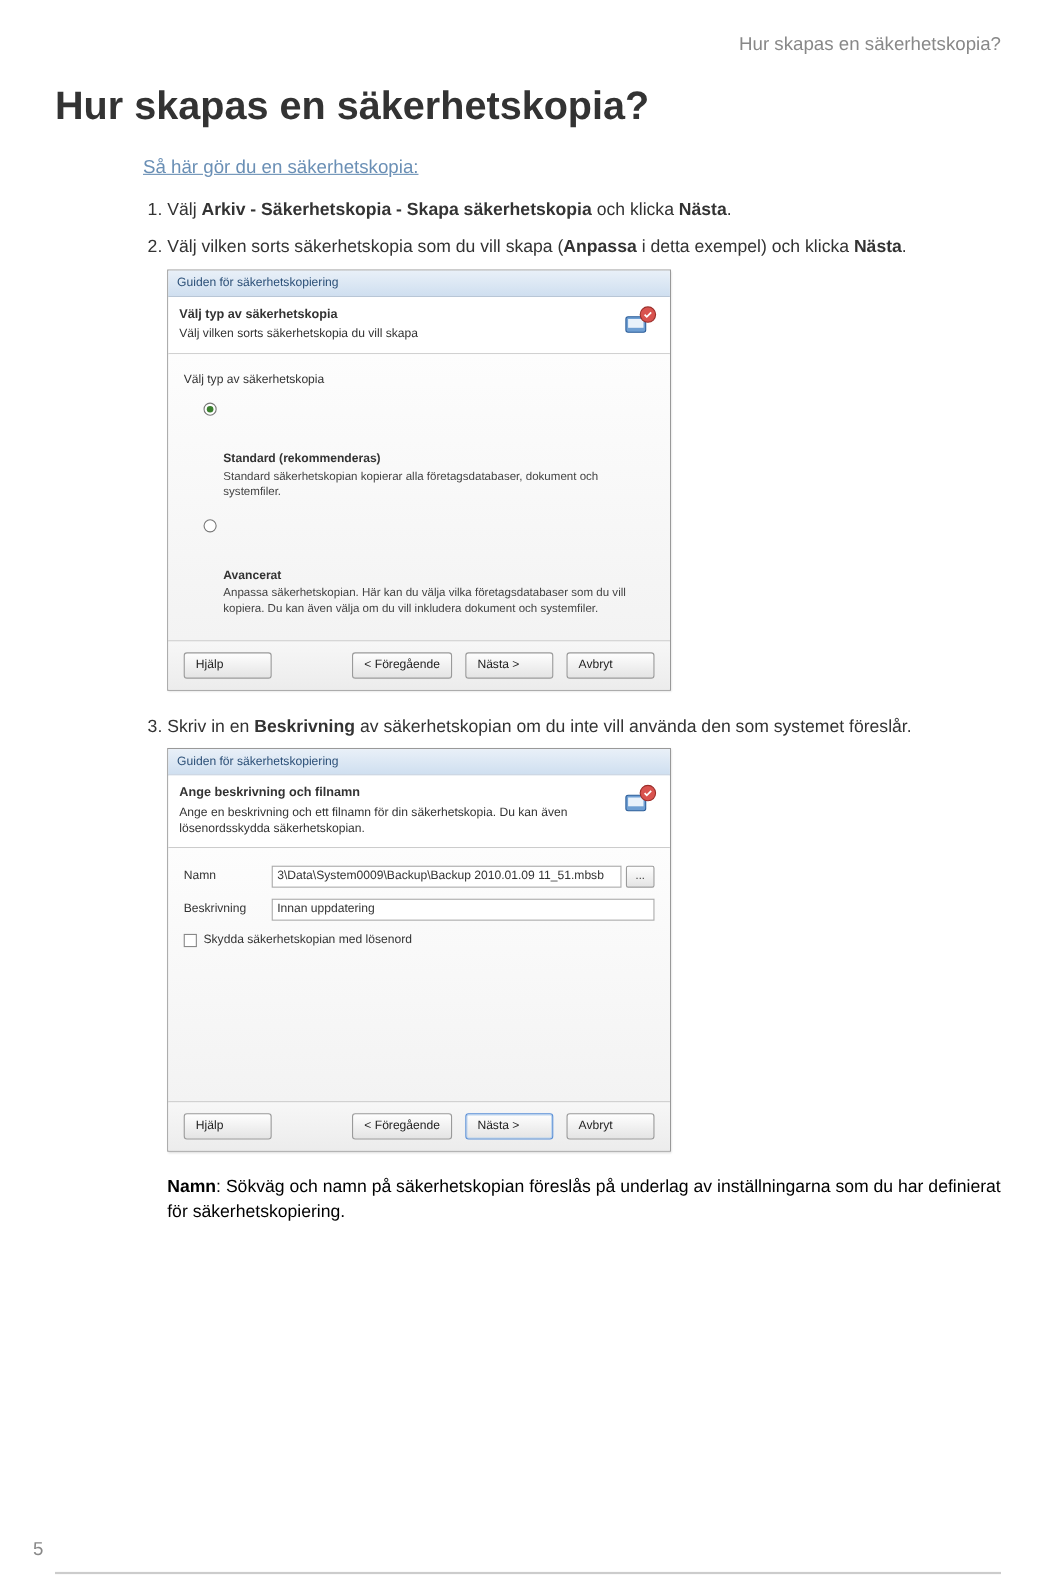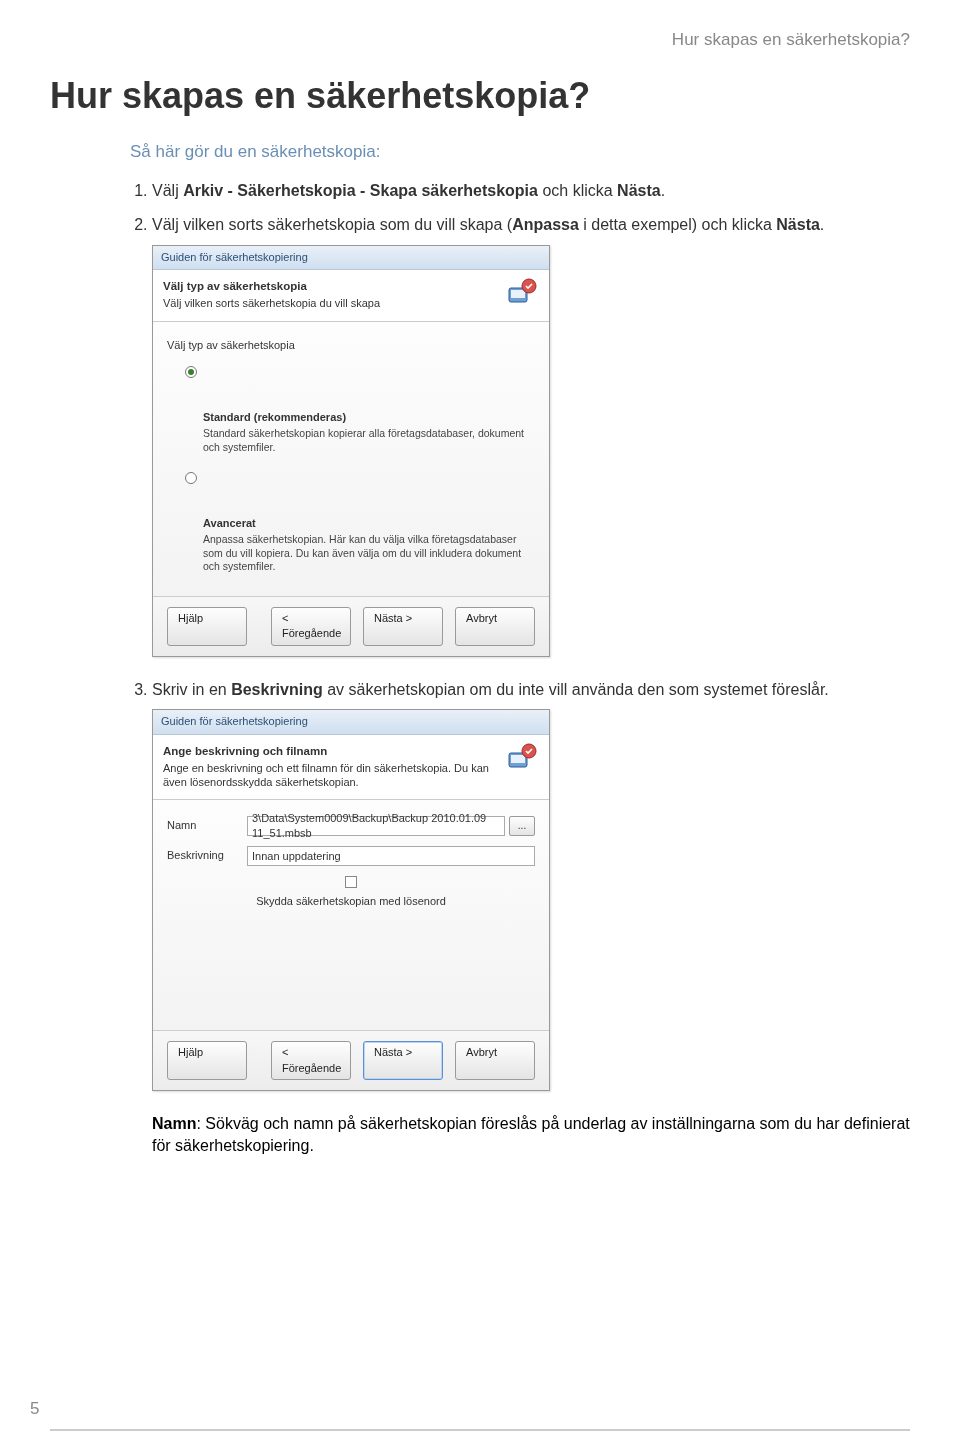--- a/index.html
+++ b/index.html
@@ -26,33 +26,34 @@
     color: #333;
     margin: 0 0 25px 0;
   }
   .content {
     padding-left: 80px;
   }
   .intro {
     color: #6a8fb5;
     font-size: 17px;
     margin: 0 0 18px 0;
+    text-decoration: underline;
   }
   ol {
     margin: 0;
     padding-left: 22px;
     color: #333;
     font-size: 16px;
   }
   ol li { margin-bottom: 12px; line-height: 1.4; }
   .b { font-weight: bold; }
 
   
   .dialog {
-    width: 398px;
+    width: 458px;
     border: 1px solid #999;
     margin: 8px 0 22px 0;
     font-size: 11px;
     color: #333;
     background: #fff;
     box-shadow: 1px 1px 2px rgba(0,0,0,0.15);
   }
   .dlg-title {
     background: linear-gradient(#e9f0f8,#cfdff0);
     color: #2b4f77;
@@ -128,21 +129,21 @@
     background: #fff; font-size: 11px; padding: 2px 4px;
     display: flex; align-items: center;
   }
   .browse-btn {
     width: 26px; height: 20px; border: 1px solid #9a9a9a;
     background: linear-gradient(#fefefe,#e4e4e4);
     font-size: 10px; text-align: center; margin-left: 4px;
     border-radius: 2px; display: flex; align-items: center; justify-content: center;
     cursor: pointer;
   }
-  .check-row { display: flex; align-items: center; gap: 6px; margin-top: 6px; flex-direction: column; }
+  .check-row { display: flex; align-items: center; gap: 6px; margin-top: 6px; }
   .checkbox {
     width: 12px; height: 12px; border: 1px solid #888; background: #fff;
   }
 
   .footnote {
     font-size: 16px; color: #000000; line-height: 1.4;
     margin-top: 12px;
   }
   .page-num {
     position: absolute;

